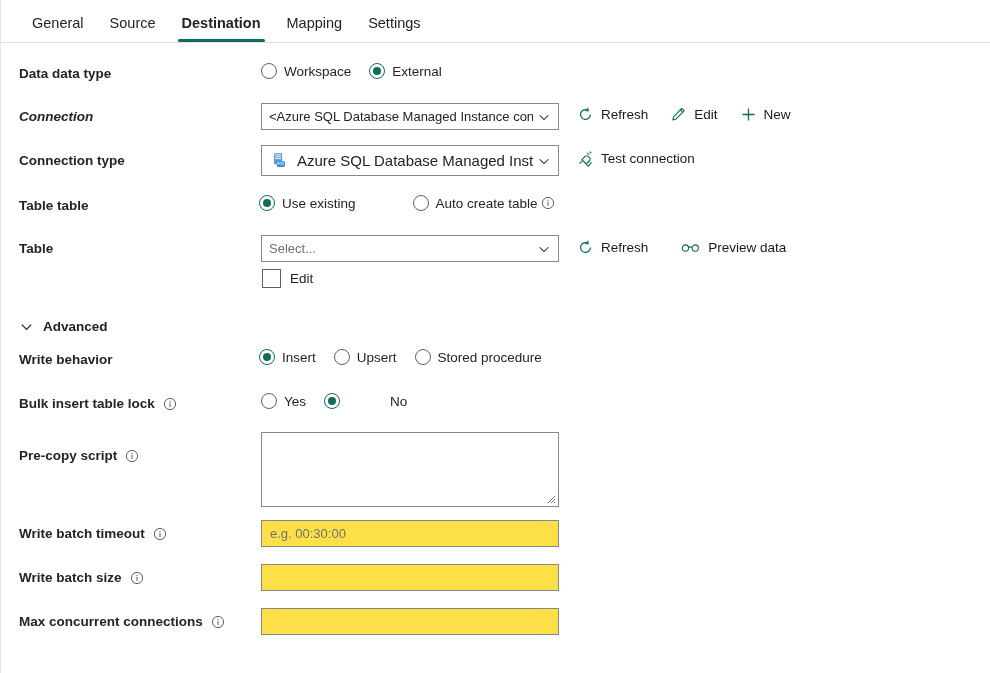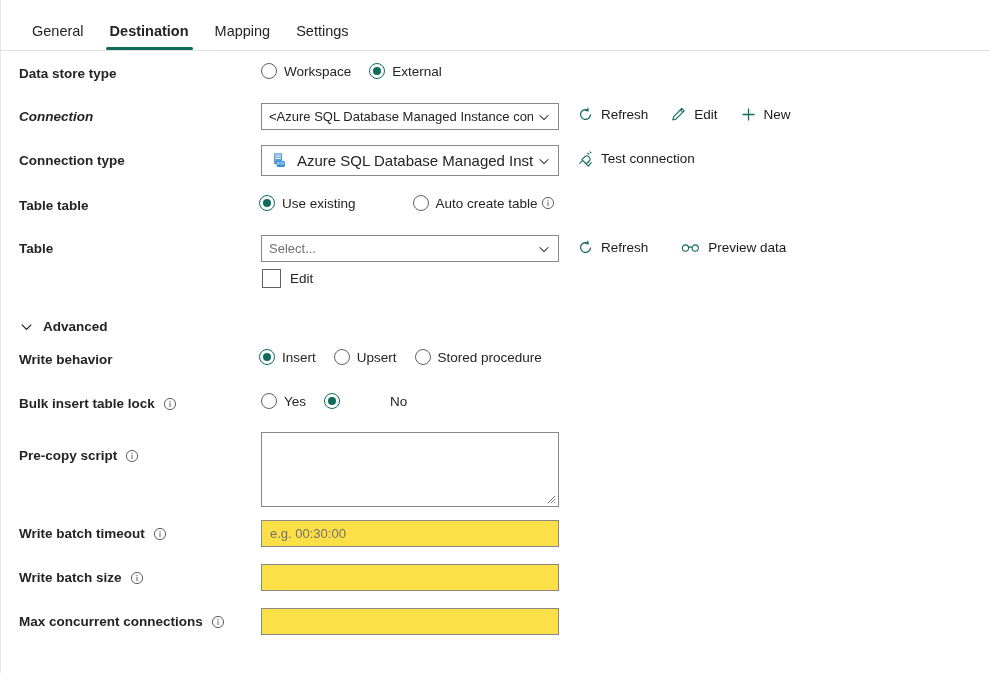--- a/index.html
+++ b/index.html
@@ -13,21 +13,21 @@
   }
   .page {
     position: relative;
     width: 990px; height: 673px;
     background: #fff;
     border-left: 1px solid #e6e6e6;
   }
 
   
   .tabbar {
-    position: absolute; left: 0; top: 12px;
+    position: absolute; left: 0; top: 4px;
     width: 990px; height: 39px;
     border-bottom: 1px solid #e1e1e1;
     display: flex;
     align-items: flex-start;
     padding-left: 18px;
   }
   .tab {
     position: relative;
     height: 38px;
     display: flex; align-items: center;
@@ -219,36 +219,39 @@
 </style>
 </head>
 <body>
 
 <div class="page">
 
   <div class="tabbar">
     <div class="tab">
       <span>General</span>
     </div>
+    <div class="tab">
+      <span>Source</span>
+    </div>
     <div class="tab selected">
       <span>Destination</span>
     </div>
     <div class="tab">
       <span>Mapping</span>
     </div>
     <div class="tab">
       <span>Settings</span>
     </div>
   </div>
 
   <div class="form">
 
     <div class="row" style="top:24px;">
       <div class="label" style="top:3px;">
-        <span>Data store type</span>
+        <span>Data data type</span>
       </div>
       <div class="ctl radiogroup" style="top:0px;">
         <div class="radio">
           <span class="dot"></span>
           <span>Workspace</span>
         </div>
         <div class="radio on">
           <span class="dot"></span>
           <span>External</span>
         </div>

